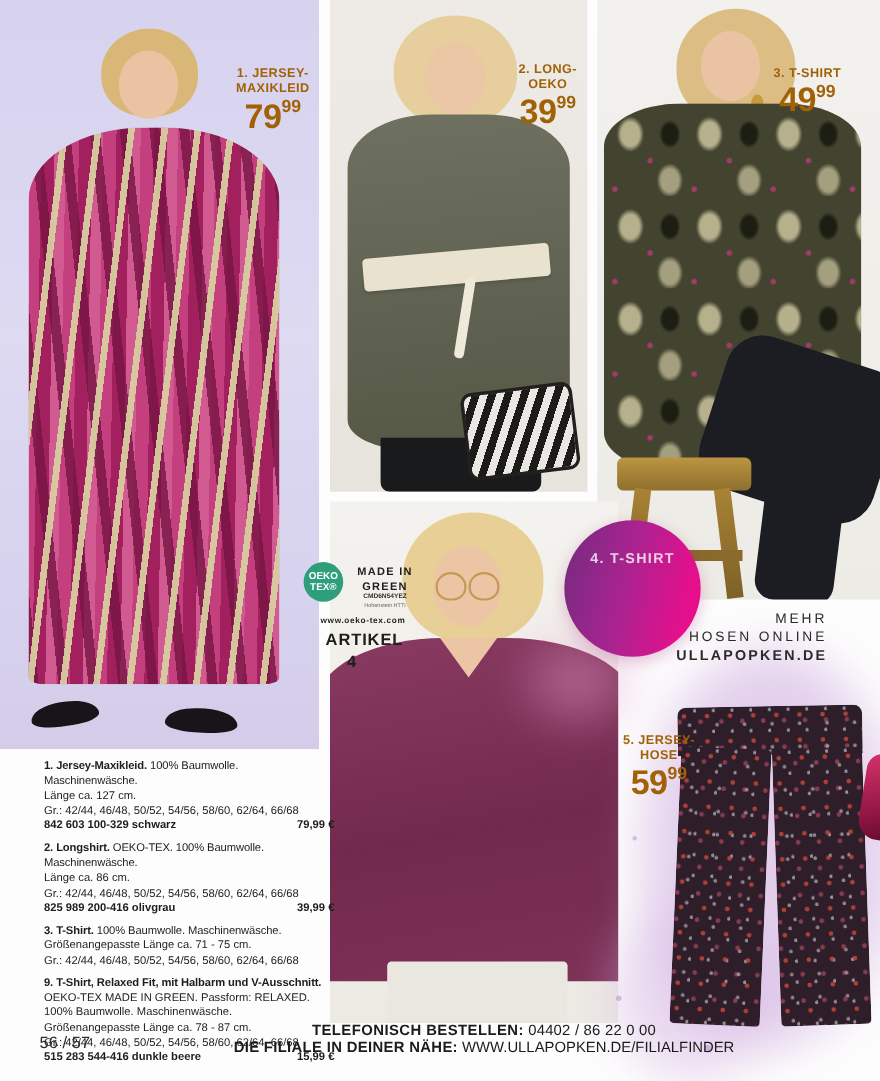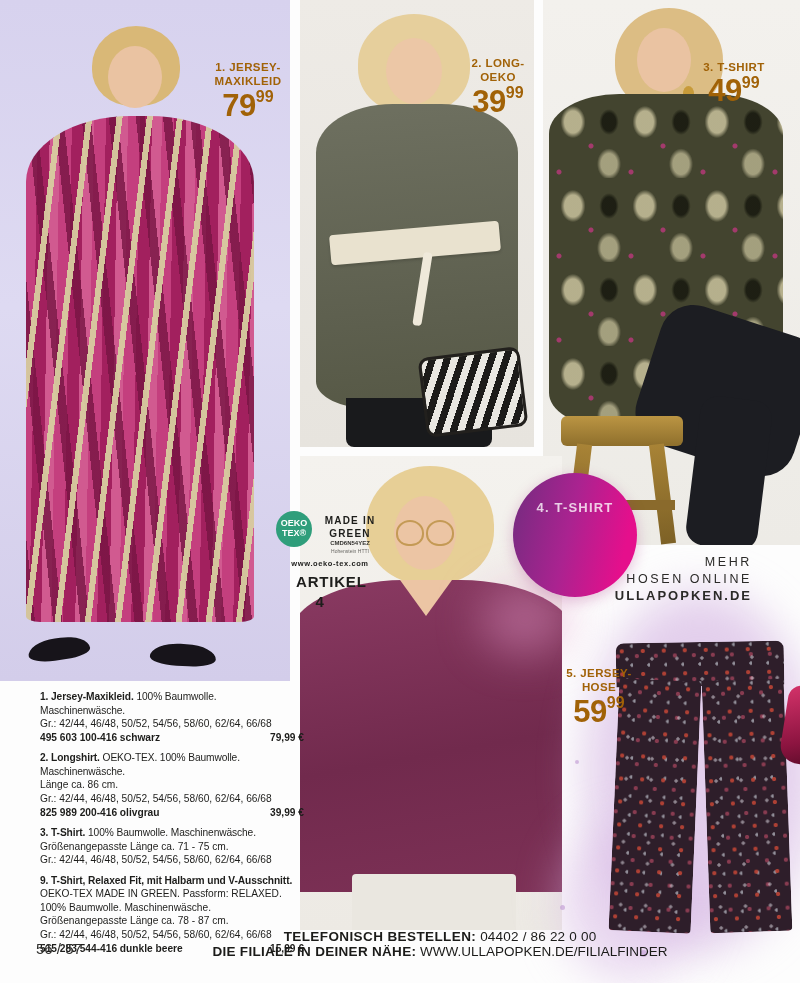--- a/index.html
+++ b/index.html
@@ -245,23 +245,24 @@
 
   <div class="promo">
     <div class="pr1">MEHR</div>
     <div class="pr2">HOSEN ONLINE</div>
     <div class="pr3">ULLAPOPKEN.DE</div>
   </div>
 
   <div class="descs">
       <div class="desc-block">
         <div class="desc-title"><b>1. Jersey-Maxikleid.</b> 100% Baumwolle. Maschinenwäsche.</div>
+        <div>Länge ca. 127 cm.</div>
         <div>Gr.: 42/44, 46/48, 50/52, 54/56, 58/60, 62/64, 66/68</div>
         <div class="desc-row">
-          <span>495 603 100-416 schwarz</span>
+          <span>842 603 100-329 schwarz</span>
           <span>79,99 €</span>
         </div>
       </div>
       <div class="desc-block">
         <div class="desc-title"><b>2. Longshirt.</b> OEKO-TEX. 100% Baumwolle. Maschinenwäsche.</div>
         <div>Länge ca. 86 cm.</div>
         <div>Gr.: 42/44, 46/48, 50/52, 54/56, 58/60, 62/64, 66/68</div>
         <div class="desc-row">
           <span>825 989 200-416 olivgrau</span>
           <span>39,99 €</span>

